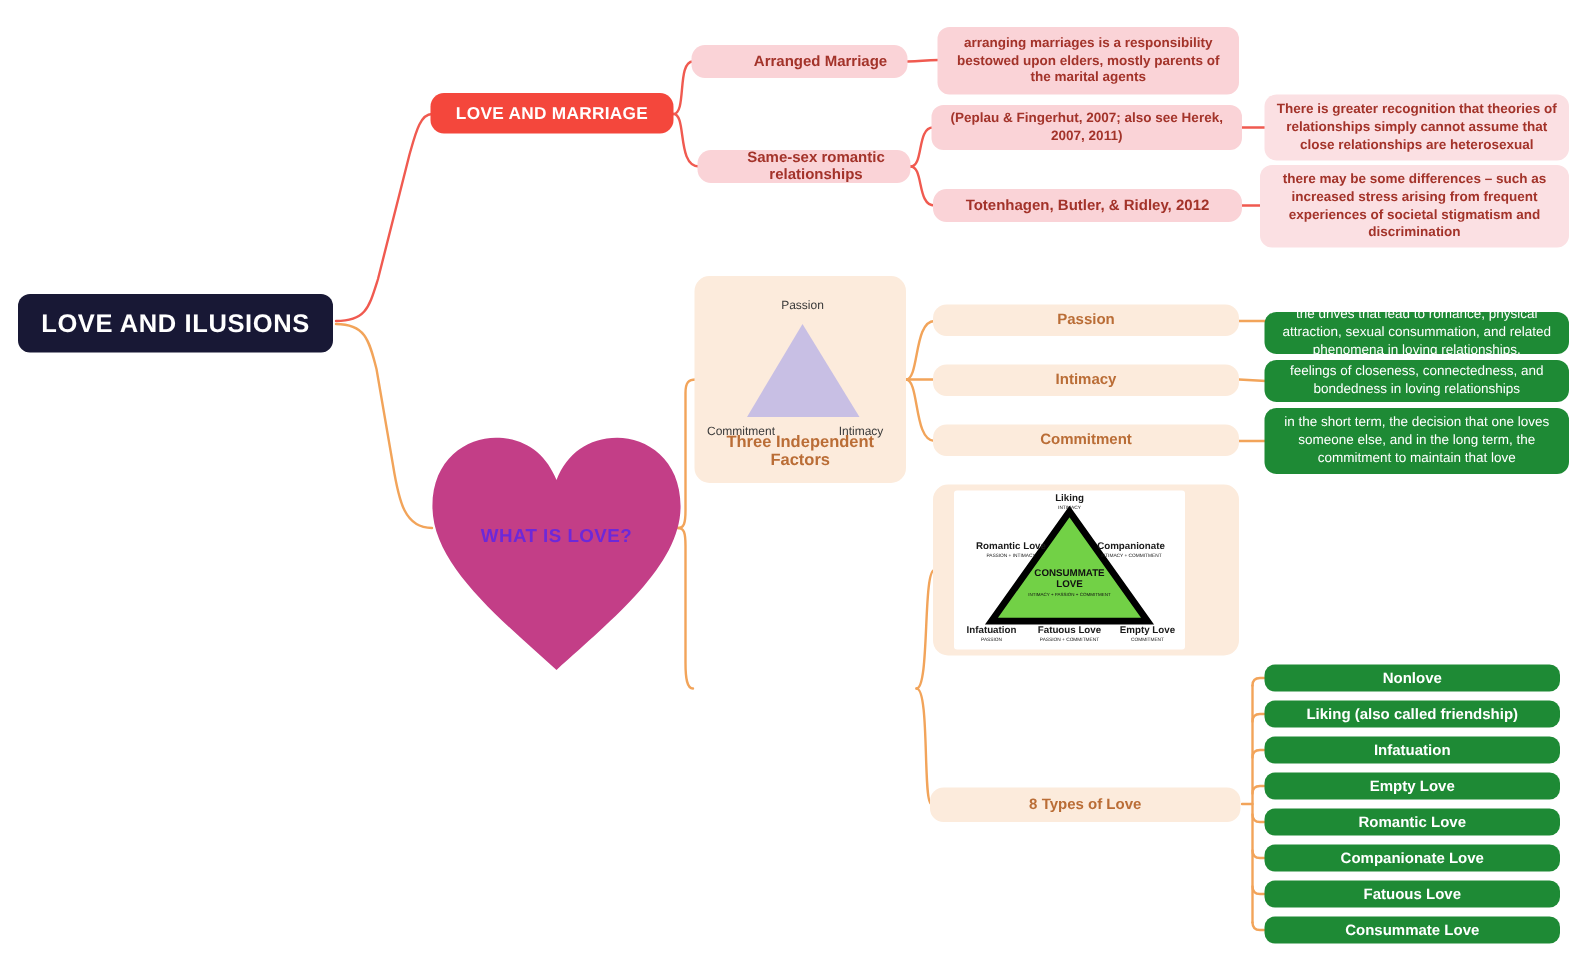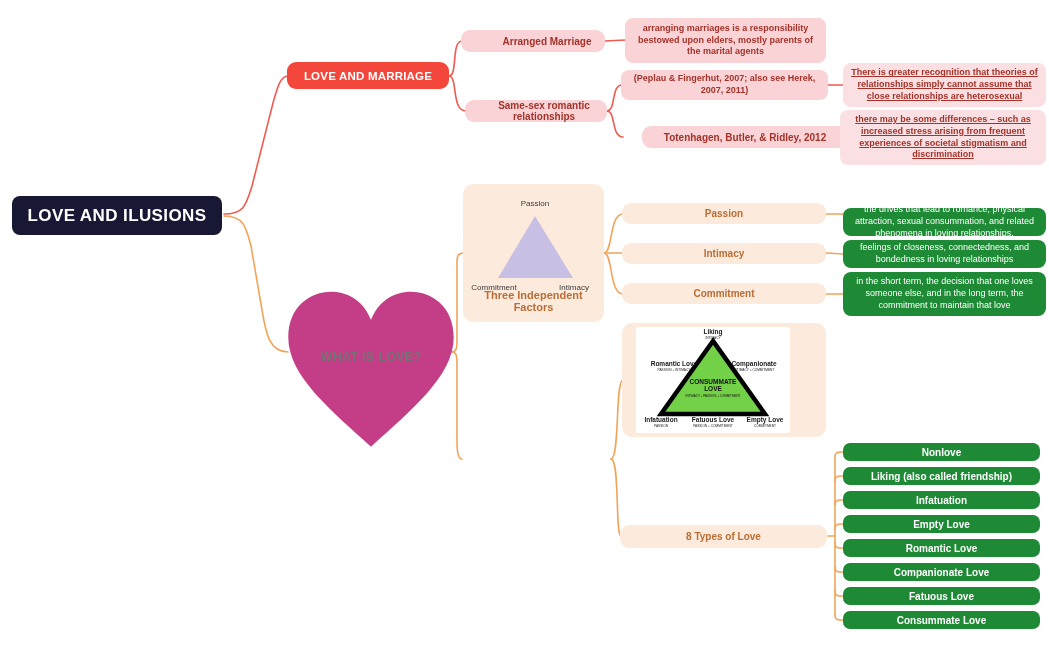--- a/index.html
+++ b/index.html
@@ -7,28 +7,28 @@
   .canvas { position:relative; width:1049px; height:650px; background:#ffffff; overflow:hidden; }
   .connectors { position:absolute; left:0; top:0; width:1049px; height:650px; }
   .connectors path { fill:none; stroke-width:1.6px; stroke-linecap:round; }
   .red-line path { stroke:#F05A50; }
   .orange-line path { stroke:#F2A45A; }
   .node { position:absolute; display:flex; align-items:center; justify-content:center; text-align:center; }
   .root { background:#181835; color:#ffffff; border-radius:8px; font-weight:bold; font-size:17px; letter-spacing:.4px; }
   .red-box { background:#F4473C; color:#ffffff; border-radius:9px; font-weight:bold; font-size:11.5px; letter-spacing:.2px; }
   .pink { background:#FAD3D7; color:#A3332A; border-radius:9px; font-size:10px; font-weight:600; }
   .pink-def { background:#FAD3D7; color:#A3332A; border-radius:8px; font-size:9px; font-weight:600; line-height:1.3; padding:2px 8px; }
-  .pink-light-def { background:#FBE0E3; color:#A3332A; border-radius:8px; font-size:9px; font-weight:600; line-height:1.3; padding:2px 8px;text-decoration:underline; }
+  .pink-light-def { background:#FBE0E3; color:#A3332A; border-radius:8px; font-size:9px; font-weight:600; line-height:1.3; padding:2px 8px; }
   .peach { background:#FCEBDC; color:#BA6D36; border-radius:9px; font-size:10px; font-weight:600; }
   .green-box { background:#1E8A35; color:#ffffff; border-radius:7px; font-size:10px; font-weight:600; }
   .green-def { font-size:9px; font-weight:500; line-height:1.3; padding:2px 6px; border-radius:8px; }
   .panel { background:#FCEBDC; border-radius:10px; }
   .heart-wrap { position:absolute; left:283px; top:284px; width:176px; height:174px; }
   .heart-wrap svg { position:absolute; left:0; top:0; }
-  .heart-label { position:absolute; left:0; top:38%; width:100%; text-align:center; color:#737373; font-weight:bold; font-size:12.5px; letter-spacing:.3px; }
+  .heart-label { position:absolute; left:0; top:38%; width:100%; text-align:center; color:#6d28d9; font-weight:bold; font-size:12.5px; letter-spacing:.3px; }
   .tf-caption { position:absolute; left:0; bottom:9px; width:100%; text-align:center; font-size:11px; font-weight:600; color:#BA6D36; }
   .img-box { position:absolute; left:14px; top:4px; width:154px; height:106px; background:#ffffff; border-radius:2px; }
   svg text { font-family:"Liberation Sans", sans-serif; }
 </style>
 </head>
 <body>
 
 <div class="canvas">
 
   <svg class="connectors red-line" viewBox="0 0 1049 650">
@@ -71,21 +71,21 @@
   <div class="node root" style="left:12px; top:196px; width:210px; height:39px;">LOVE AND ILUSIONS</div>
 
   <div class="node pink" style="left:461px; top:30px; width:144px; height:22px;padding-left:28px;">Arranged Marriage</div>
 
   <div class="node pink-def" style="left:625px; top:18px; width:201px; height:45px;">arranging marriages is a responsibility bestowed upon elders, mostly parents of the marital agents</div>
 
   <div class="node pink-def" style="left:621px; top:70px; width:207px; height:30px;">(Peplau &amp; Fingerhut, 2007; also see Herek, 2007, 2011)</div>
 
   <div class="node pink" style="left:465px; top:100px; width:142px; height:22px;padding-left:16px;">Same-sex romantic relationships</div>
 
-  <div class="node pink" style="left:622px; top:126px; width:206px; height:22px;margin-left:20px;">Totenhagen, Butler, &amp; Ridley, 2012</div>
+  <div class="node pink" style="left:622px; top:126px; width:206px; height:22px;">Totenhagen, Butler, &amp; Ridley, 2012</div>
 
   <div class="node pink-light-def" style="left:843px; top:63px; width:203px; height:44px;">There is greater recognition that theories of relationships simply cannot assume that close relationships are heterosexual</div>
 
   <div class="node pink-light-def" style="left:840px; top:110px; width:206px; height:55px;">there may be some differences – such as increased stress arising from frequent experiences of societal stigmatism and discrimination</div>
 
   <div class="heart-wrap">
     <svg width="176" height="174" viewBox="0 0 100 96">
       <path d="M50,91 C28,71 3,51 3,29 C3,11 16,3 27,3 C38,3 46,9 50,19 C54,9 62,3 73,3 C84,3 97,11 97,29 C97,51 72,71 50,91 Z" fill="#C33E87"></path>
     </svg>
     <div class="heart-label">WHAT IS LOVE?</div>

